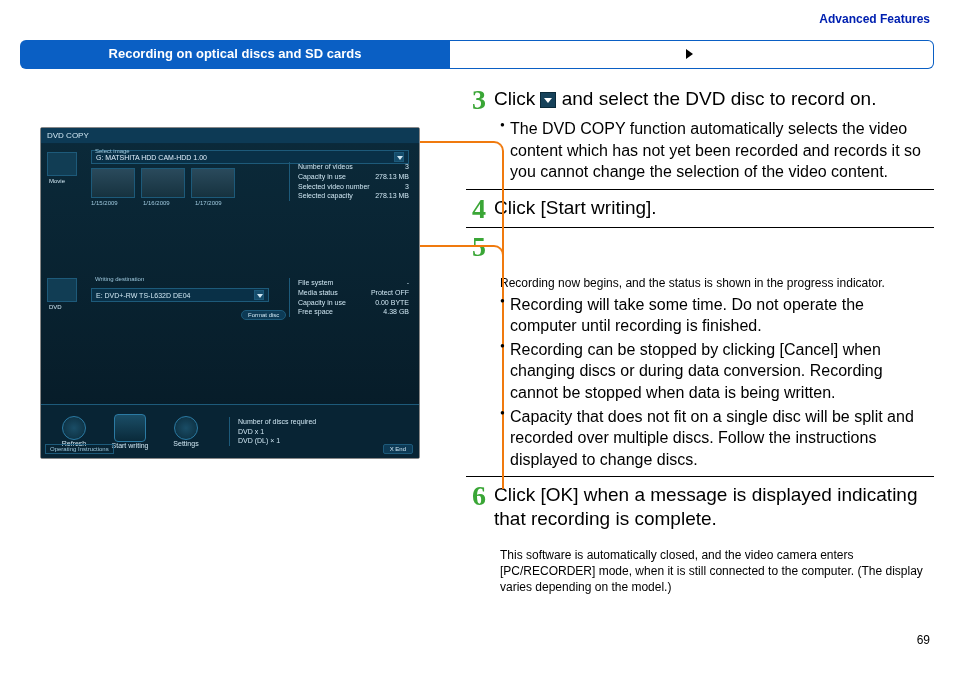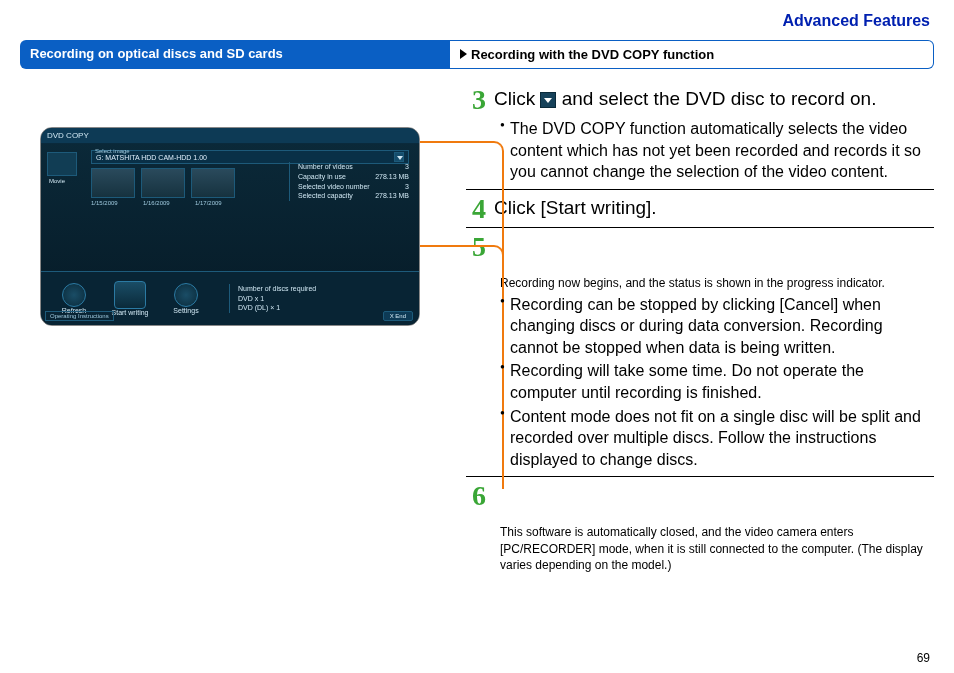--- a/index.html
+++ b/index.html
@@ -1,27 +1,27 @@
 <!DOCTYPE html>
 <html><head>
 <meta charset="utf-8">
 <style>
   * { box-sizing: border-box; margin: 0; padding: 0; }
   html, body { width: 954px; height: 673px; font-family: Arial, Helvetica, sans-serif; background: #fff; color: #000; }
   .page { position: relative; width: 954px; height: 673px; padding: 18px 20px 0 20px; }
-  .hdr { position: absolute; top: 12px; right: 24px; font-size: 16px; font-weight: bold; color: #0020b0; }
-  .tabs { display: flex; margin-top: 22px; margin-bottom: 4px; }
+  .hdr { position: absolute; top: 12px; right: 24px; font-size: 12px; font-weight: bold; color: #0020b0; }
+  .tabs { display: flex; margin-top: 22px; margin-bottom: 4px; text-align: center; }
   .tab-left { flex: 0 0 430px; background: #0a5fc4; color: #fff; font-weight: bold; font-size: 13px; padding: 6px 10px; border-top-left-radius: 6px; border-bottom-left-radius: 6px; }
   .tab-right { flex: 1; background: #fff; color: #000; font-weight: bold; font-size: 13px; padding: 6px 10px; border: 1px solid #0a5fc4; border-left: none; border-top-right-radius: 6px; border-bottom-right-radius: 6px; }
   .tri { display: inline-block; width: 0; height: 0; border-top: 5px solid transparent; border-bottom: 5px solid transparent; border-left: 7px solid #000; margin-right: 4px; vertical-align: 0px; }
   .cols { display: flex; gap: 16px; margin-top: 8px; }
   .left { flex: 0 0 430px; position: relative; padding-top: 50px; }
   .right { flex: 1; padding-top: 4px; }
   
-  .shot { width: 380px; height: 199px; background: linear-gradient(#0b2a3a,#061a26); border: 1px solid #888; border-radius: 12px; position: relative; margin-left: 20px; overflow: hidden; font-size: 7px; color: #cfe6f2; }
+  .shot { width: 380px; height: 332px; background: linear-gradient(#0b2a3a,#061a26); border: 1px solid #888; border-radius: 2px; position: relative; margin-left: 20px; overflow: hidden; font-size: 7px; color: #cfe6f2; }
   .shot .titlebar { height: 16px; background: #0d3a55; font-size: 8px; padding: 3px 6px; border-bottom: 1px solid #0a2a3c; }
   .shot .sel { margin: 6px 10px 0 50px; border: 1px solid #1d5a7a; background: #093047; height: 14px; padding: 2px 4px; display: flex; align-items: center; color:#dfeefb; }
   .shot .sellabel { position: absolute; left: 54px; top: 20px; font-size: 6px; color: #9ec8dd; }
   .shot .thumbs { margin: 4px 0 0 50px; display: flex; gap: 6px; }
   .shot .thumbs div { width: 44px; height: 30px; background: linear-gradient(#2a4a5c,#16323f); border: 1px solid #1d5a7a; }
   .shot .thumbs-cap { margin: 2px 0 0 50px; display: flex; gap: 6px; font-size: 6px; color: #9ec8dd; }
   .shot .thumbs-cap span { width: 46px; display:inline-block; }
   .shot .stats { position: absolute; right: 10px; top: 34px; width: 120px; border-left: 1px solid #1d5a7a; padding-left: 8px; line-height: 1.4; }
   .shot .stats .row { display:flex; justify-content: space-between; }
   .shot .sidebar { position:absolute; left:6px; top:24px; width:38px; }
@@ -50,31 +50,31 @@
   .step { display:flex; gap:8px; margin: 0 8px 6px 0; padding-top: 6px; }
   .stepnum { font-size: 28px; font-weight: bold; color: #3aa636; font-family: Georgia, 'Times New Roman', serif; line-height: 0.9; width: 20px; flex-shrink:0; text-align:right; }
   .steptitle { font-size: 19px; font-weight: normal; line-height: 1.25; }
   .steptitle .dbtn { display:inline-block; width:16px; height:16px; background:#16425a; position:relative; vertical-align:-3px; border:1px solid #0a2a3a; }
   .steptitle .dbtn::after { content:""; position:absolute; left:3px; top:5px; width:0; height:0; border-left:4px solid transparent; border-right:4px solid transparent; border-top:5px solid #fff; }
   .body { font-size: 12px; margin: 16px 8px 2px 34px; line-height:1.35; }
   .bullets { font-size: 16px; margin: 2px 8px 4px 34px; }
   .bullets li { list-style: none; position: relative; padding-left: 10px; margin-bottom: 2px; line-height:1.35; }
   .bullets li::before { content: "●"; position: absolute; left: 0; font-size: 8px; top: 2px; }
   .divider { border-top: 1px solid #000; margin: 6px 0 0 0; }
-  .pagenum { position: absolute; bottom: 8px; right: 24px; font-size: 12px; }
+  .pagenum { position: absolute; bottom: 26px; right: 24px; font-size: 12px; }
 </style>
 </head>
 <body>
 
 <div class="page">
   <div class="hdr">Advanced Features</div>
 
   <div class="tabs">
     <div class="tab-left">Recording on optical discs and SD cards</div>
-    <div class="tab-right"><span class="tri"></span><span>Recording with the DVD COPY function</span></div>
+    <div class="tab-right"><span class="tri"></span></div>
   </div>
 
   <div class="cols">
     <div class="left">
       <div class="callout co1"></div>
       <div class="callout co2"></div>
 
       <div class="shot">
         <div class="titlebar">DVD COPY</div>
         <div class="sidebar">
@@ -184,27 +184,28 @@
         <div class="stepnum">4</div>
         <div class="steptitle">Click [Start writing].</div>
       </div>
       <div class="divider"></div>
 
       <div class="step">
         <div class="stepnum">5</div>
       </div>
       <div class="body">Recording now begins, and the status is shown in the progress indicator.</div>
       <ul class="bullets">
+        <li>Recording will take some time. Do not operate the computer until recording is finished.</li>
         <li>Recording can be stopped by clicking [Cancel] when changing discs or during data conversion. Recording cannot be stopped when data is being written.</li>
-        <li>Recording will take some time. Do not operate the computer until recording is finished.</li>
-        <li>Content mode does not fit on a single disc will be split and recorded over multiple discs. Follow the instructions displayed to change discs.</li>
+        <li>Capacity that does not fit on a single disc will be split and recorded over multiple discs. Follow the instructions displayed to change discs.</li>
       </ul>
       <div class="divider"></div>
 
       <div class="step">
         <div class="stepnum">6</div>
+        <div class="steptitle">Click [OK] when a message is displayed indicating that recording is complete.</div>
       </div>
       <div class="body">This software is automatically closed, and the video camera enters [PC/RECORDER] mode, when it is still connected to the computer. (The display varies depending on the model.)</div>
     </div>
   </div>
 
   <div class="pagenum">69</div>
 </div>
 
 </body></html>

